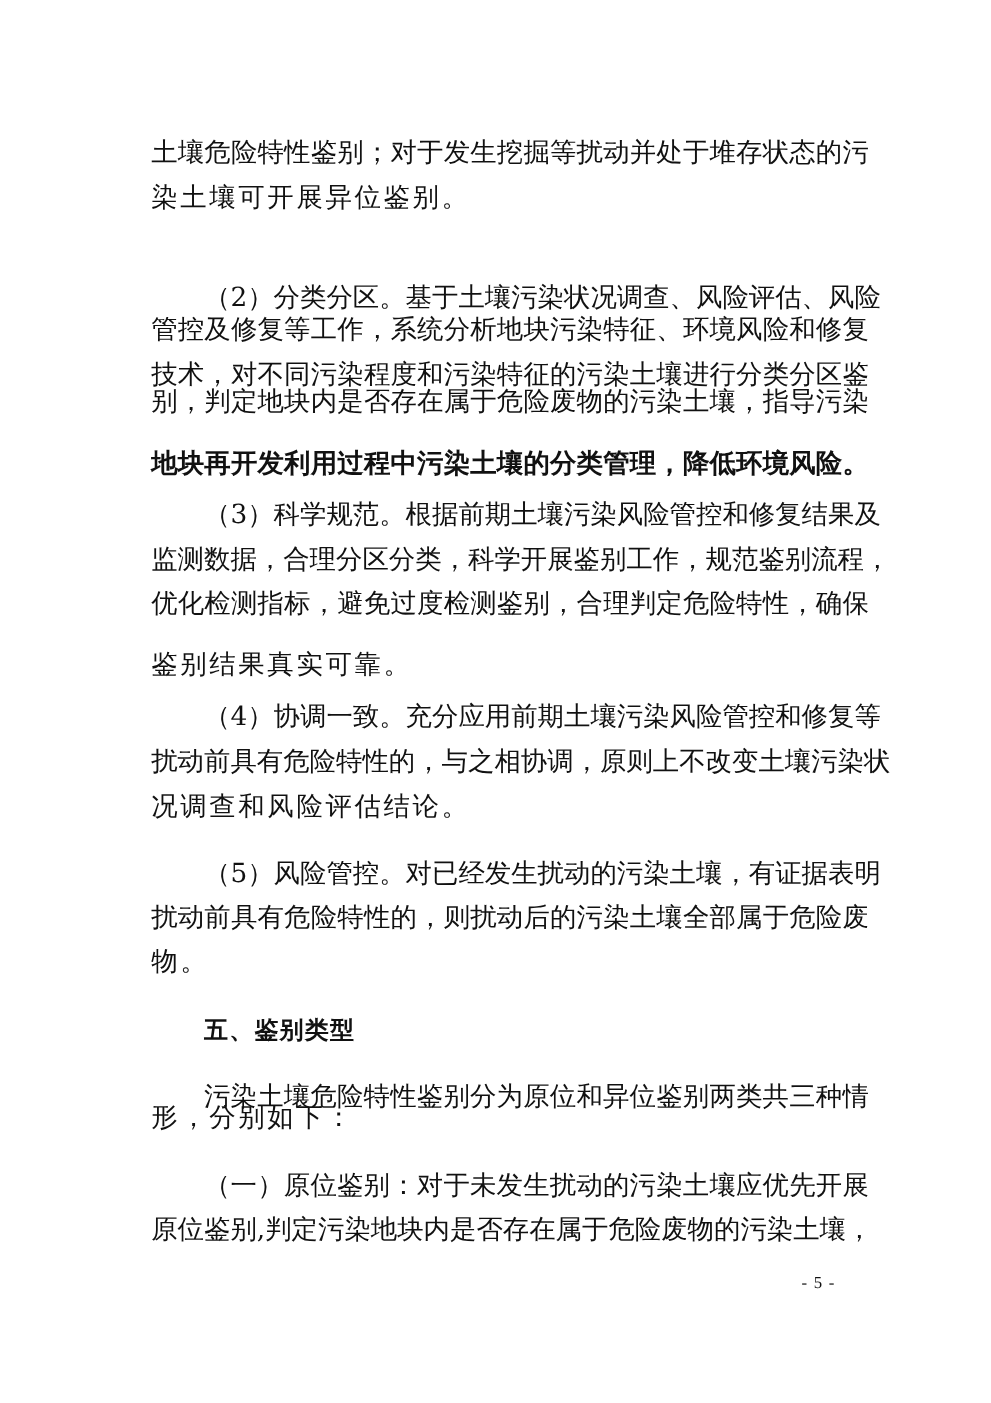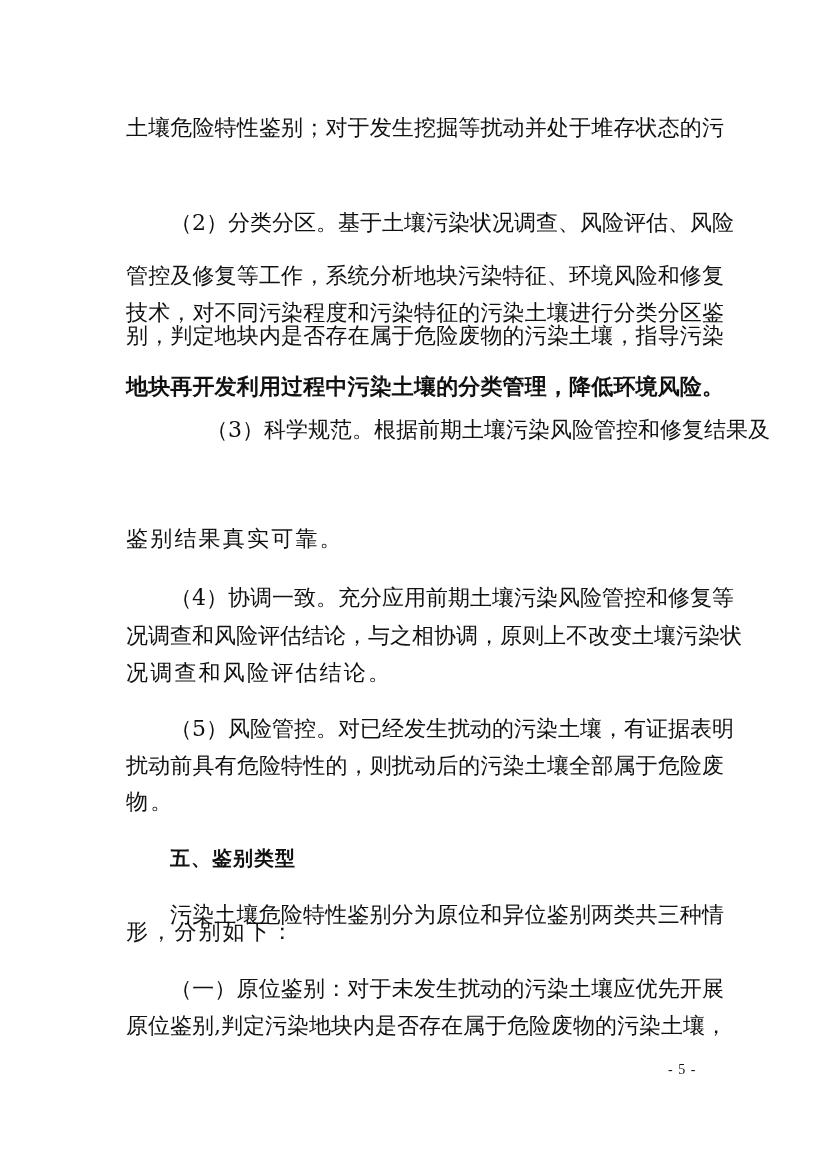--- a/index.html
+++ b/index.html
@@ -14,29 +14,32 @@
   .heading { font-weight: bold; font-family: "DejaVu Sans", "Liberation Sans", sans-serif;
              font-size: 20px; letter-spacing: 1px; }
   .pageno { position: absolute; left: 668px; top: 1062px; font-size: 14px;
             font-family: "Liberation Serif", serif; letter-spacing: 1px; }
 </style>
 </head>
 <body>
 
 <div class="page" id="page">
     <div class="line just" style="top: 113px;">土壤危险特性鉴别；对于发生挖掘等扰动并处于堆存状态的污</div>
-    <div class="line indent just" style="top: 208px;">（2）分类分区。基于土壤污染状况调查、风险评估、风险</div>
+    <div class="line" style="top: 151px;">染土壤可开展异位鉴别。</div>
+    <div class="line indent just" style="top: 234px;">（2）分类分区。基于土壤污染状况调查、风险评估、风险</div>
     <div class="line just" style="top: 261px;">管控及修复等工作，系统分析地块污染特征、环境风险和修复</div>
     <div class="line just" style="top: 298px;">技术，对不同污染程度和污染特征的污染土壤进行分类分区鉴</div>
     <div class="line just" style="top: 321px;">别，判定地块内是否存在属于危险废物的污染土壤，指导污染</div>
     <div class="line just" style="top: 371px; font-weight: bold;">地块再开发利用过程中污染土壤的分类管理，降低环境风险。</div>
-    <div class="line indent just" style="top: 415px; margin-left: 36px;">（3）科学规范。根据前期土壤污染风险管控和修复结果及</div>
-    <div class="line" style="top: 526px; font-family: Liberation Mono, monospace;">鉴别结果真实可靠。</div>
+    <div class="line indent just" style="top: 415px;">（3）科学规范。根据前期土壤污染风险管控和修复结果及</div>
+    <div class="line just" style="top: 452px;">监测数据，合理分区分类，科学开展鉴别工作，规范鉴别流程，</div>
+    <div class="line just" style="top: 489px;">优化检测指标，避免过度检测鉴别，合理判定危险特性，确保</div>
+    <div class="line" style="top: 540px;">鉴别结果真实可靠。</div>
     <div class="line indent just" style="top: 583px;">（4）协调一致。充分应用前期土壤污染风险管控和修复等</div>
-    <div class="line just" style="top: 621px;">况调查和风险评估结论，与之相协调，原则上不改变土壤污染状</div>
+    <div class="line just" style="top: 621px;">扰动前具有危险特性的，与之相协调，原则上不改变土壤污染状</div>
     <div class="line" style="top: 658px;">况调查和风险评估结论。</div>
     <div class="line indent just" style="top: 714px;">（5）风险管控。对已经发生扰动的污染土壤，有证据表明</div>
     <div class="line just" style="top: 751px;">扰动前具有危险特性的，则扰动后的污染土壤全部属于危险废</div>
     <div class="line" style="top: 787px;">物。</div>
     <div class="line indent heading" style="top: 843px;">五、鉴别类型</div>
     <div class="line indent just" style="top: 880px; margin-top: 20px;">污染土壤危险特性鉴别分为原位和异位鉴别两类共三种情</div>
     <div class="line" style="top: 917px;">形，分别如下：</div>
     <div class="line just" style="top: 1011px;">原位鉴别,判定污染地块内是否存在属于危险废物的污染土壤，</div>
     <div class="line indent just" style="top: 974px;">（一）原位鉴别：对于未发生扰动的污染土壤应优先开展</div>
   </div>

